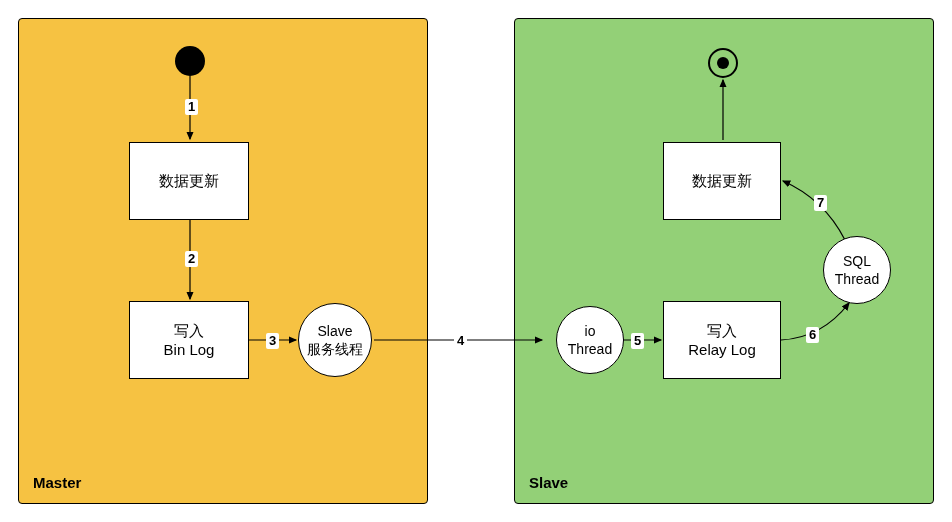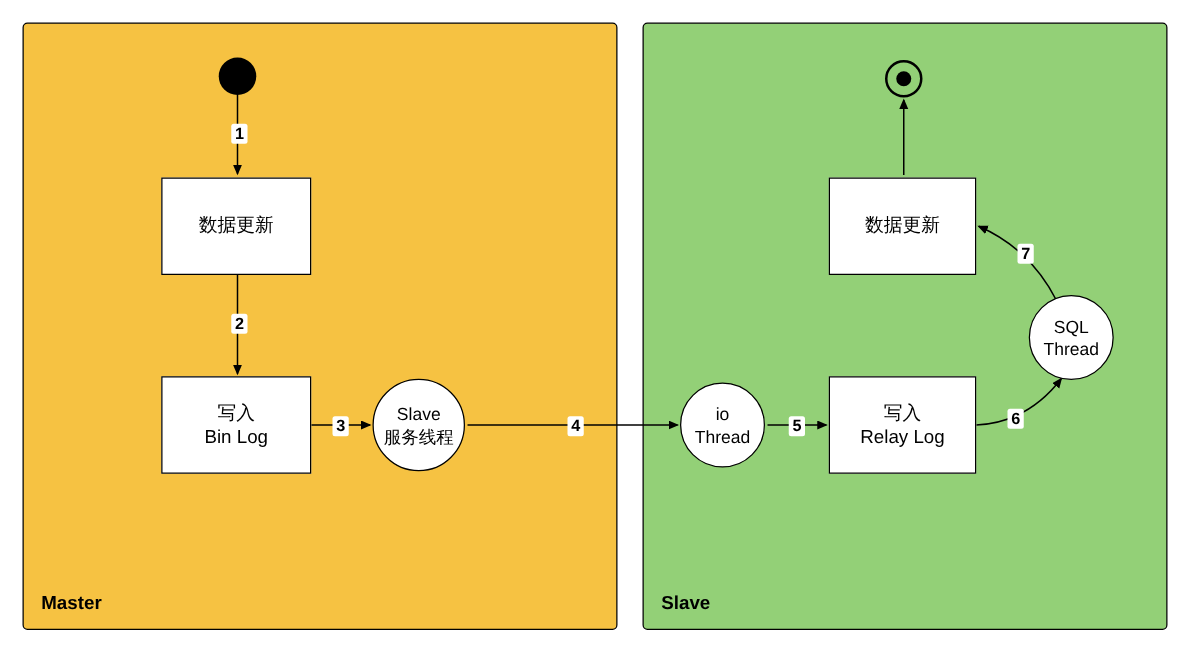--- a/index.html
+++ b/index.html
@@ -14,21 +14,21 @@
   .panel {
     position: absolute;
     border: 1px solid #000;
     border-radius: 4px;
     box-sizing: border-box;
   }
   .panel-master {
     background: #f6c242;
     left: 18px;
     top: 18px;
-    width: 476px;
+    width: 410px;
     height: 486px;
   }
   .panel-slave {
     background: #93d077;
     left: 514px;
     top: 18px;
     width: 420px;
     height: 486px;
   }
   .panel-label {
@@ -152,21 +152,21 @@
   <div class="node rect" style="left:129px; top:301px; width:120px; height:78px;">
     <span style="white-space:pre-line;">写入
 Bin Log</span>
   </div>
 
   <div class="node circle" style="left:298px; top:303px; width:74px; height:74px;">
     <span style="white-space:pre-line; font-size:14px;">Slave
 服务线程</span>
   </div>
 
-  <div class="node circle" style="left:544px; top:306px; width:68px; height:68px;justify-content:center;">
+  <div class="node circle" style="left:556px; top:306px; width:68px; height:68px;justify-content:center;">
     <span style="white-space:pre-line; font-size:14px;">io
 Thread</span>
   </div>
 
   <div class="node rect" style="left:663px; top:301px; width:118px; height:78px;">
     <span style="white-space:pre-line;">写入
 Relay Log</span>
   </div>
 
   <div class="node circle" style="left:823px; top:236px; width:68px; height:68px;">

